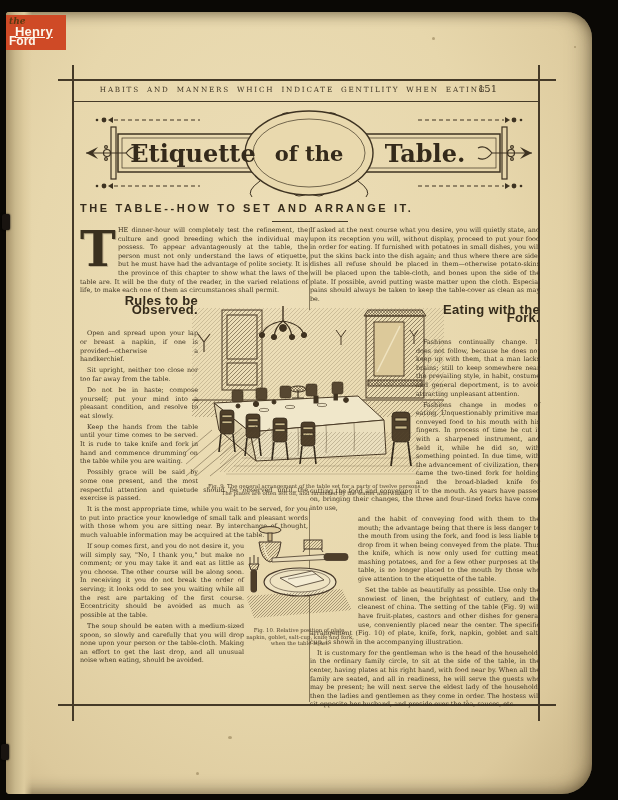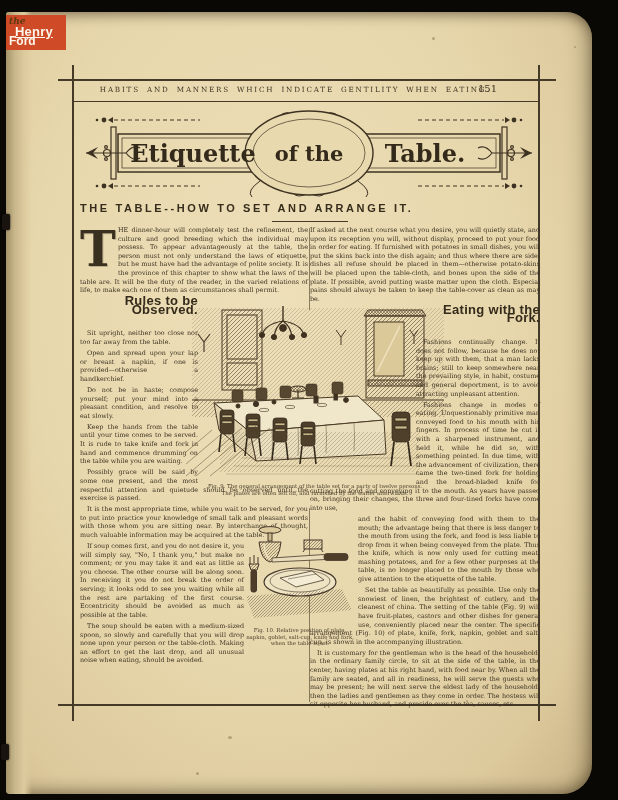--- a/index.html
+++ b/index.html
@@ -140,22 +140,22 @@
     <div class="subtitle">THE TABLE--HOW TO SET AND ARRANGE IT.</div>
     <div class="subtitle-rule"></div>
 
     <div class="divider" style="left:309px;top:228px;height:82px;"></div>
     <div class="divider" style="left:309px;top:508px;height:194px;"></div>
 
     <div class="col left-col">
       <p class="noindent"><span class="dropcap">T</span><span>HE dinner-hour will completely test the refinement, the culture and good breeding which the individual may possess. To appear advantageously at the table, the person must not only understand the laws of etiquette, but he must have had the advantage of polite society. It is the province of this chapter to show what the laws of the table are. It will be the duty of the reader, in the varied relations of life, to make each one of them as circumstances shall permit.</span></p>
       <div class="sp-r1"></div>
       <div class="col-heading">Rules to be Observed.</div>
+      <p>Open and spread upon your lap or breast a napkin, if one is provided—otherwise a handkerchief.</p>
       <p>Sit upright, neither too close nor too far away from the table.</p>
-      <p>Open and spread upon your lap or breast a napkin, if one is provided—otherwise a handkerchief.</p>
       <p>Do not be in haste; compose yourself; put your mind into a pleasant condition, and resolve to eat slowly.</p>
       <p>Keep the hands from the table until your time comes to be served. It is rude to take knife and fork in hand and commence drumming on the table while you are waiting.</p>
       <p>Possibly grace will be said by some one present, and the most respectful attention and quietude should be observed until the exercise is passed.</p>
       <p>It is the most appropriate time, while you wait to be served, for you to put into practice your knowledge of small talk and pleasant words with those whom you are sitting near. By interchange of thought, much valuable information may be acquired at the table.</p>
       <div class="sp-r2"></div>
       <p>If soup comes first, and you do not desire it, you will simply say, "No, I thank you," but make no comment; or you may take it and eat as little as you choose. The other course will be along soon. In receiving it you do not break the order of serving; it looks odd to see you waiting while all the rest are partaking of the first course. Eccentricity should be avoided as much as possible at the table.</p>
       <p>The soup should be eaten with a medium-sized spoon, so slowly and carefully that you will drop none upon your person or the table-cloth. Making an effort to get the last drop, and all unusual noise when eating, should be avoided.</p>
     </div>
 
     <div class="col right-col">

